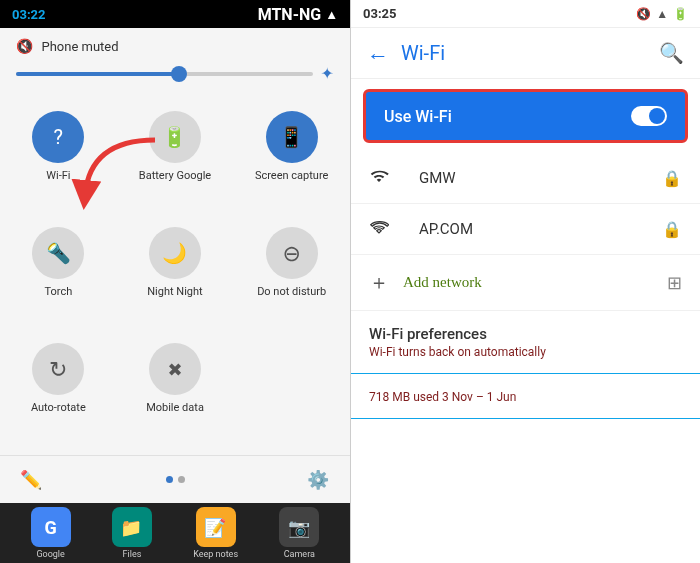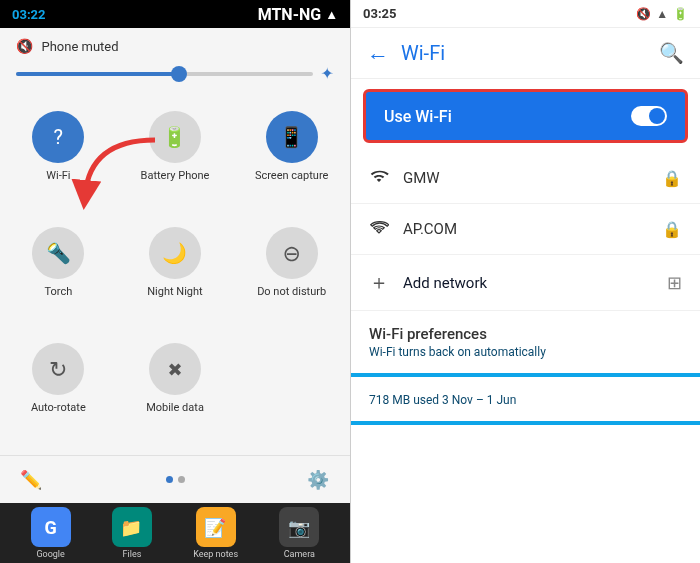--- a/index.html
+++ b/index.html
@@ -257,47 +257,47 @@
       display: flex;
       align-items: center;
       justify-content: space-between;
       padding: 14px 18px;
       border-bottom: 1px solid #f0f0f0;
       cursor: pointer;
     }
     .network-left {
       display: flex;
       align-items: center;
-      gap: 14px;
+      gap: 30px;
     }
     .network-name {
       font-size: 15px;
       color: #333;
     }
     .network-icon { font-size: 18px; color: #555; }
     .lock-icon { font-size: 16px; color: #888; }
     .add-network-item {
       display: flex;
       align-items: center;
       padding: 14px 18px;
       gap: 14px;
       border-bottom: 1px solid #f0f0f0;
       cursor: pointer;
     }
     .add-icon { font-size: 20px; color: #555; }
-    .add-network-text { font-size: 15px; color: #0f172a; }
+    .add-network-text { font-size: 15px; color: #4d7c0f; font-family: Liberation Serif, serif; }
     .qr-icon { font-size: 18px; color: #888; }
 
     .wifi-pref-section {
       padding: 14px 18px;
-      border-bottom: 4px solid #0ea5e9;
+      border-bottom: 1px solid #0ea5e9;
       cursor: pointer;
     }
     .wifi-pref-title { font-size: 15px; color: #333; font-weight: 500; }
-    .wifi-pref-sub { font-size: 12px; color: #0c4a6e; margin-top: 2px; }
+    .wifi-pref-sub { font-size: 12px; color: #7f1d1d; margin-top: 2px; }
   </style>
 </head>
 <body>
 
 <div class="left-panel">
   <div class="status-bar-left">
     <span class="time">03:22</span>
     <div class="signal-area">
       <span style="font-size:16px;">MTN-NG</span>
       <span style="font-size:13px;">▲</span>
@@ -324,21 +324,21 @@
       <div class="qs-icon-circle active">
         <span style="font-size:20px;color:#fff;">?</span>
       </div>
       <span class="qs-label">Wi-Fi</span>
     </div>
 
     <div class="qs-item">
       <div class="qs-icon-circle inactive">
         <span style="font-size:20px;">🔋</span>
       </div>
-      <span class="qs-label">Battery Phone</span>
+      <span class="qs-label">Battery Google</span>
     </div>
 
 
     <div class="qs-item">
       <div class="qs-icon-circle active">
         <span style="font-size:20px;">📱</span>
       </div>
       <span class="qs-label">Screen capture</span>
     </div>
 

